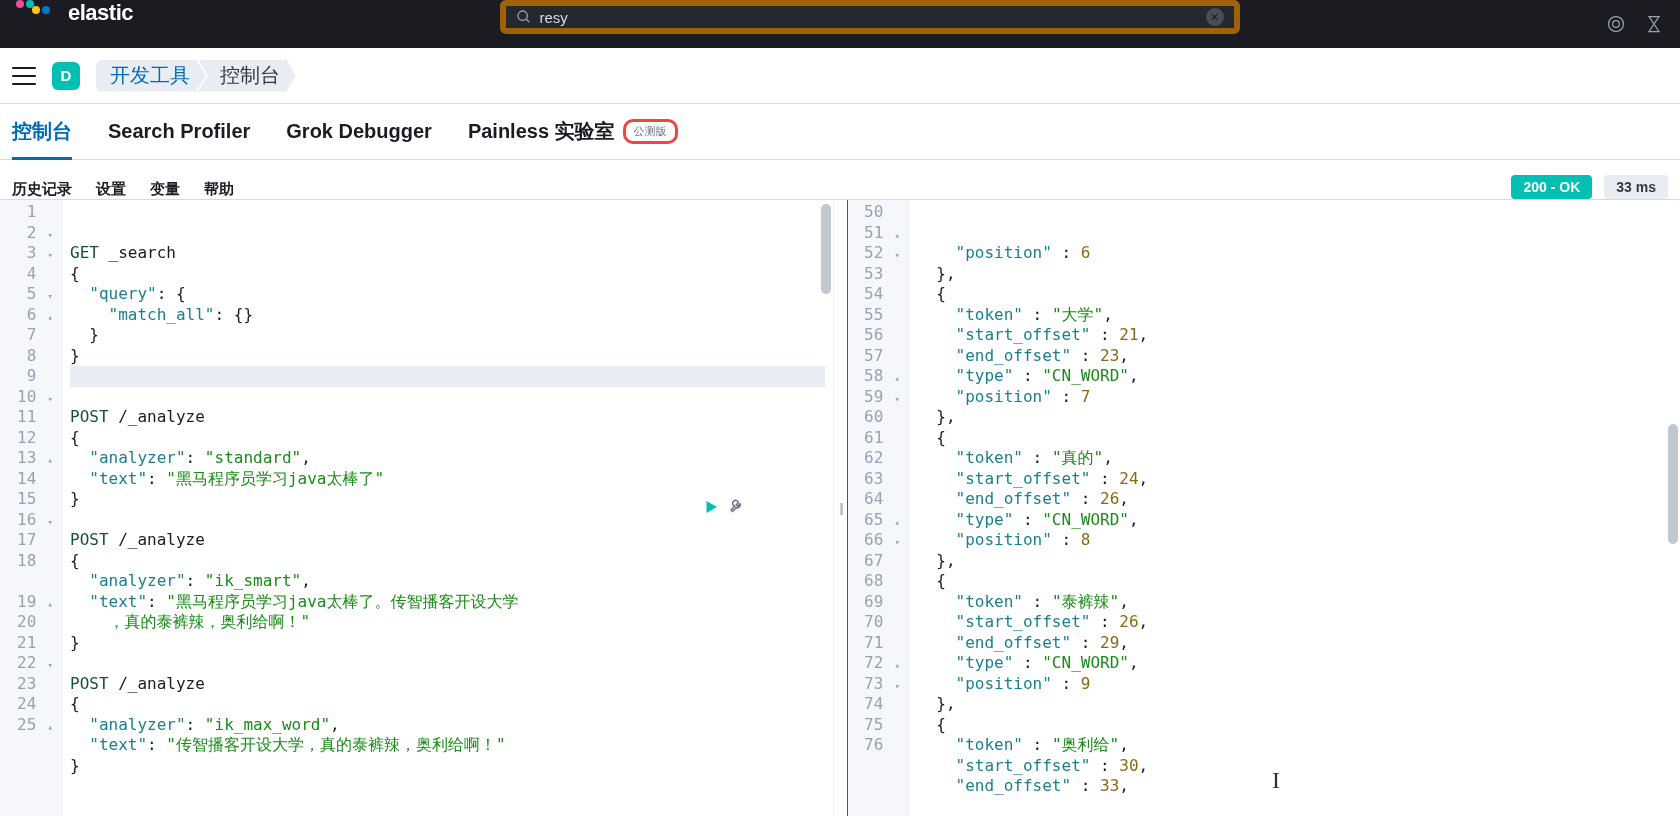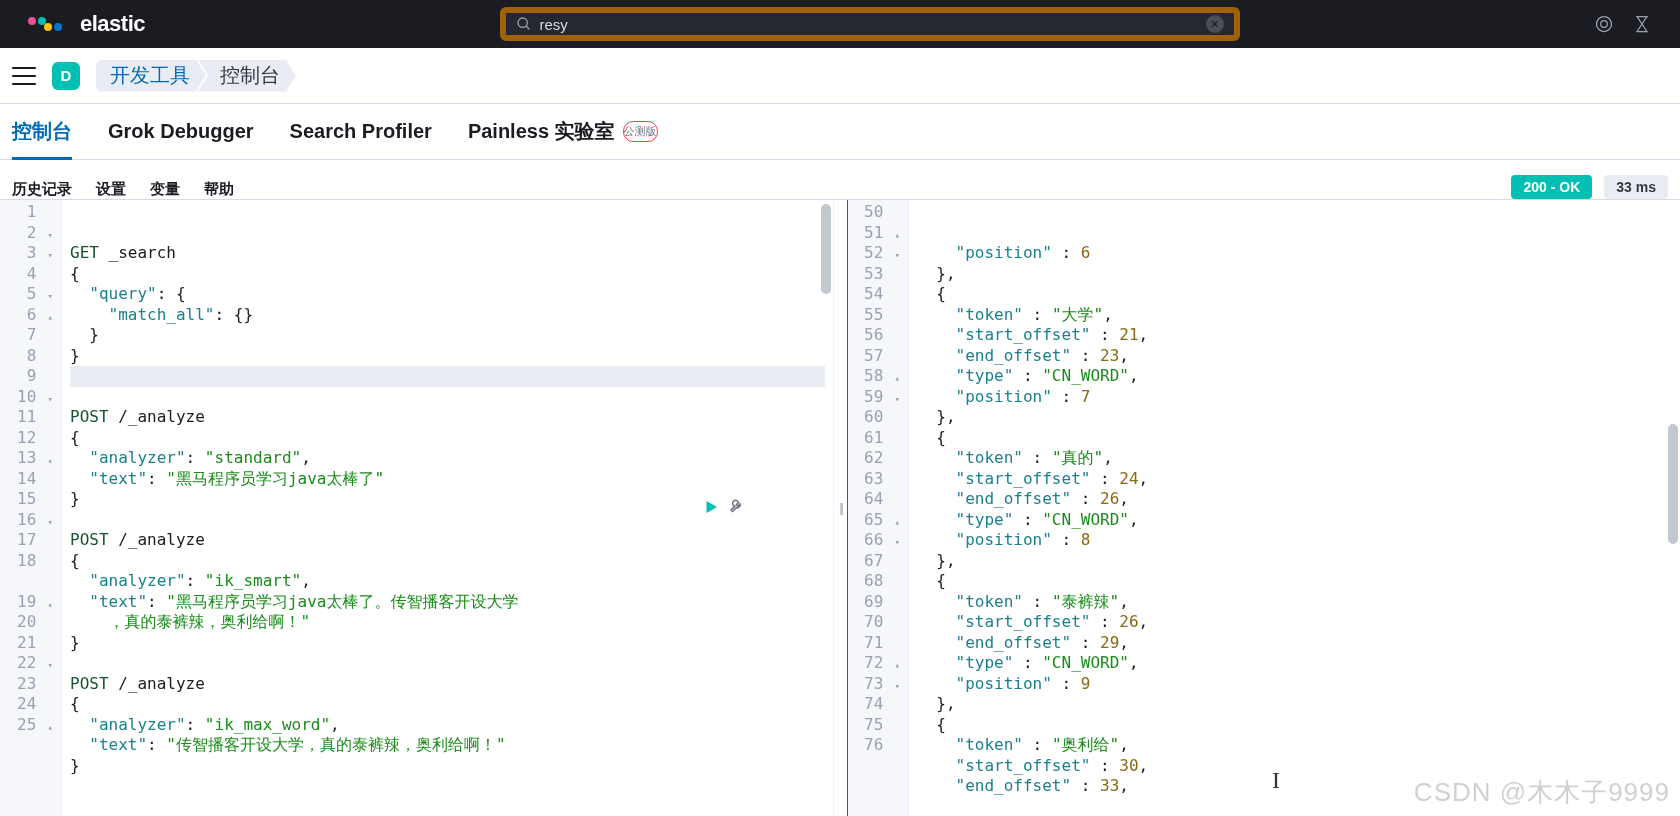--- a/index.html
+++ b/index.html
@@ -1,19 +1,19 @@
 <!DOCTYPE html>
 <html><head>
 <meta charset="utf-8">
 <style>
 * { margin: 0; padding: 0; box-sizing: border-box; }
 body { font-family: -apple-system, BlinkMacSystemFont, "Segoe UI", Helvetica, Arial, sans-serif; font-size: 14px; color: #1a1c21; background: #fff; overflow: hidden; }
 
 
-.top-header { height: 48px; background: #1a1c21; display: flex; align-items: center; padding: 0 28px; gap: 12px; }
+.top-header { height: 48px; background: #1a1c21; display: flex; padding: 0 16px; gap: 12px; }
 .logo-cluster { display: flex; gap: 2px; }
 .logo-dot { width: 8px; height: 8px; border-radius: 50%; }
 .logo-text { color: #fff; font-size: 22px; font-weight: 700; letter-spacing: -0.5px; margin-left: 6px; }
 .search-wrap { flex: 1; display: flex; justify-content: center; }
 .search-box { width: 740px; height: 34px; background: #25282f; border: 6px solid #a16207; border-radius: 6px; display: flex; align-items: center; padding: 0 10px; gap: 8px; }
 .search-box svg { stroke: #98a2b3; }
 .search-box input { flex: 1; background: transparent; border: none; outline: none; color: #d3dae6; font-size: 15px; }
 .search-clear { width: 18px; height: 18px; border-radius: 50%; background: #4a4d55; display: flex; align-items: center; justify-content: center; color: #1a1c21; font-size: 11px; cursor: pointer; }
 .header-right { display: flex; gap: 18px; align-items: center; }
 .header-icon { width: 20px; height: 20px; stroke: #98a2b3; fill: none; stroke-width: 1.5; }
@@ -26,21 +26,21 @@
 .breadcrumbs { display: flex; align-items: center; }
 .crumb { height: 32px; padding: 0 16px 0 22px; display: flex; align-items: center; font-size: 20px; position: relative; background: #e9edf3; color: #343741; clip-path: polygon(0 0, calc(100% - 10px) 0, 100% 50%, calc(100% - 10px) 100%, 0 100%, 10px 50%); margin-left: -8px; }
 .crumb:first-child { clip-path: polygon(0 0, calc(100% - 10px) 0, 100% 50%, calc(100% - 10px) 100%, 0 100%); margin-left: 0; padding-left: 14px; border-radius: 6px 0 0 6px; }
 .crumb.link { color: #006bb4; }
 
 
 .tabs-bar { display: flex; align-items: center; padding: 0 12px; gap: 36px; border-bottom: 1px solid #d3dae6; height: 56px; }
 .tab { font-size: 20px; font-weight: 700; color: #1a1c21; cursor: pointer; height: 100%; display: flex; align-items: center; position: relative; }
 .tab.active { color: #006bb4; }
 .tab.active::after { content: ''; position: absolute; bottom: -1px; left: 0; right: 0; height: 3px; background: #006bb4; }
-.beta-badge { margin-left: 8px; font-size: 11px; font-weight: 400; padding: 2px 0; border: 1px solid #ef4444; border-radius: 10px; color: #69707d; }
+.beta-badge { margin-left: 8px; font-size: 11px; font-weight: 400; padding: 2px 8px; border: 3px solid #ef4444; border-radius: 10px; color: #69707d; }
 
 
 .sub-toolbar { height: 40px; display: flex; align-items: flex-end; justify-content: space-between; padding: 0 12px; border-bottom: 1px solid #d3dae6; }
 .sub-left { display: flex; gap: 24px; }
 .sub-item { font-size: 15px; font-weight: 700; cursor: pointer; }
 .sub-right { display: flex; gap: 12px; }
 .status-ok { background: #00bfb3; color: #fff; padding: 4px 12px; border-radius: 4px; font-size: 14px; font-weight: 600; }
 .status-time { background: #e9edf3; color: #343741; padding: 4px 12px; border-radius: 4px; font-size: 14px; font-weight: 600; }
 
 
@@ -109,22 +109,22 @@
     </div>
   <div class="space-badge">D</div>
   <div class="breadcrumbs">
     <div class="crumb link">开发工具</div>
     <div class="crumb">控制台</div>
   </div>
 </div>
 
 <div class="tabs-bar">
   <div class="tab active">控制台</div>
+  <div class="tab">Search Profiler</div>
   <div class="tab">Grok Debugger</div>
-  <div class="tab">Search Profiler</div>
   <div class="tab">
     <span>Painless 实验室</span>
     <span class="beta-badge">公测版</span>
   </div>
 </div>
 
 <div class="sub-toolbar">
   <div class="sub-left">
     <span class="sub-item">历史记录</span>
     <span class="sub-item">设置</span>
@@ -212,14 +212,13 @@
         <div class="line">76 <span class="fold-marker"></span></div>
       </div>
     <div class="code" id="res-code">
       <div class="line">    <span class="key">"position"</span> : <span class="num">6</span></div><div class="line">  },</div><div class="line">  {</div><div class="line">    <span class="key">"token"</span> : <span class="str">"大学"</span>,</div><div class="line">    <span class="key">"start_offset"</span> : <span class="num">21</span>,</div><div class="line">    <span class="key">"end_offset"</span> : <span class="num">23</span>,</div><div class="line">    <span class="key">"type"</span> : <span class="str">"CN_WORD"</span>,</div><div class="line">    <span class="key">"position"</span> : <span class="num">7</span></div><div class="line">  },</div><div class="line">  {</div><div class="line">    <span class="key">"token"</span> : <span class="str">"真的"</span>,</div><div class="line">    <span class="key">"start_offset"</span> : <span class="num">24</span>,</div><div class="line">    <span class="key">"end_offset"</span> : <span class="num">26</span>,</div><div class="line">    <span class="key">"type"</span> : <span class="str">"CN_WORD"</span>,</div><div class="line">    <span class="key">"position"</span> : <span class="num">8</span></div><div class="line">  },</div><div class="line">  {</div><div class="line">    <span class="key">"token"</span> : <span class="str">"泰裤辣"</span>,</div><div class="line">    <span class="key">"start_offset"</span> : <span class="num">26</span>,</div><div class="line">    <span class="key">"end_offset"</span> : <span class="num">29</span>,</div><div class="line">    <span class="key">"type"</span> : <span class="str">"CN_WORD"</span>,</div><div class="line">    <span class="key">"position"</span> : <span class="num">9</span></div><div class="line">  },</div><div class="line">  {</div><div class="line">    <span class="key">"token"</span> : <span class="str">"奥利给"</span>,</div><div class="line">    <span class="key">"start_offset"</span> : <span class="num">30</span>,</div><div class="line">    <span class="key">"end_offset"</span> : <span class="num">33</span>,</div>
     </div>
     <div class="vscroll">
         <div class="vthumb" style="top:220px;height:120px"></div>
       </div>
   </div>
   <div class="cursor-ibeam">I</div>
-  <div class="watermark">CSDN @木木子9999</div>
 </div>
 
 </body></html>

